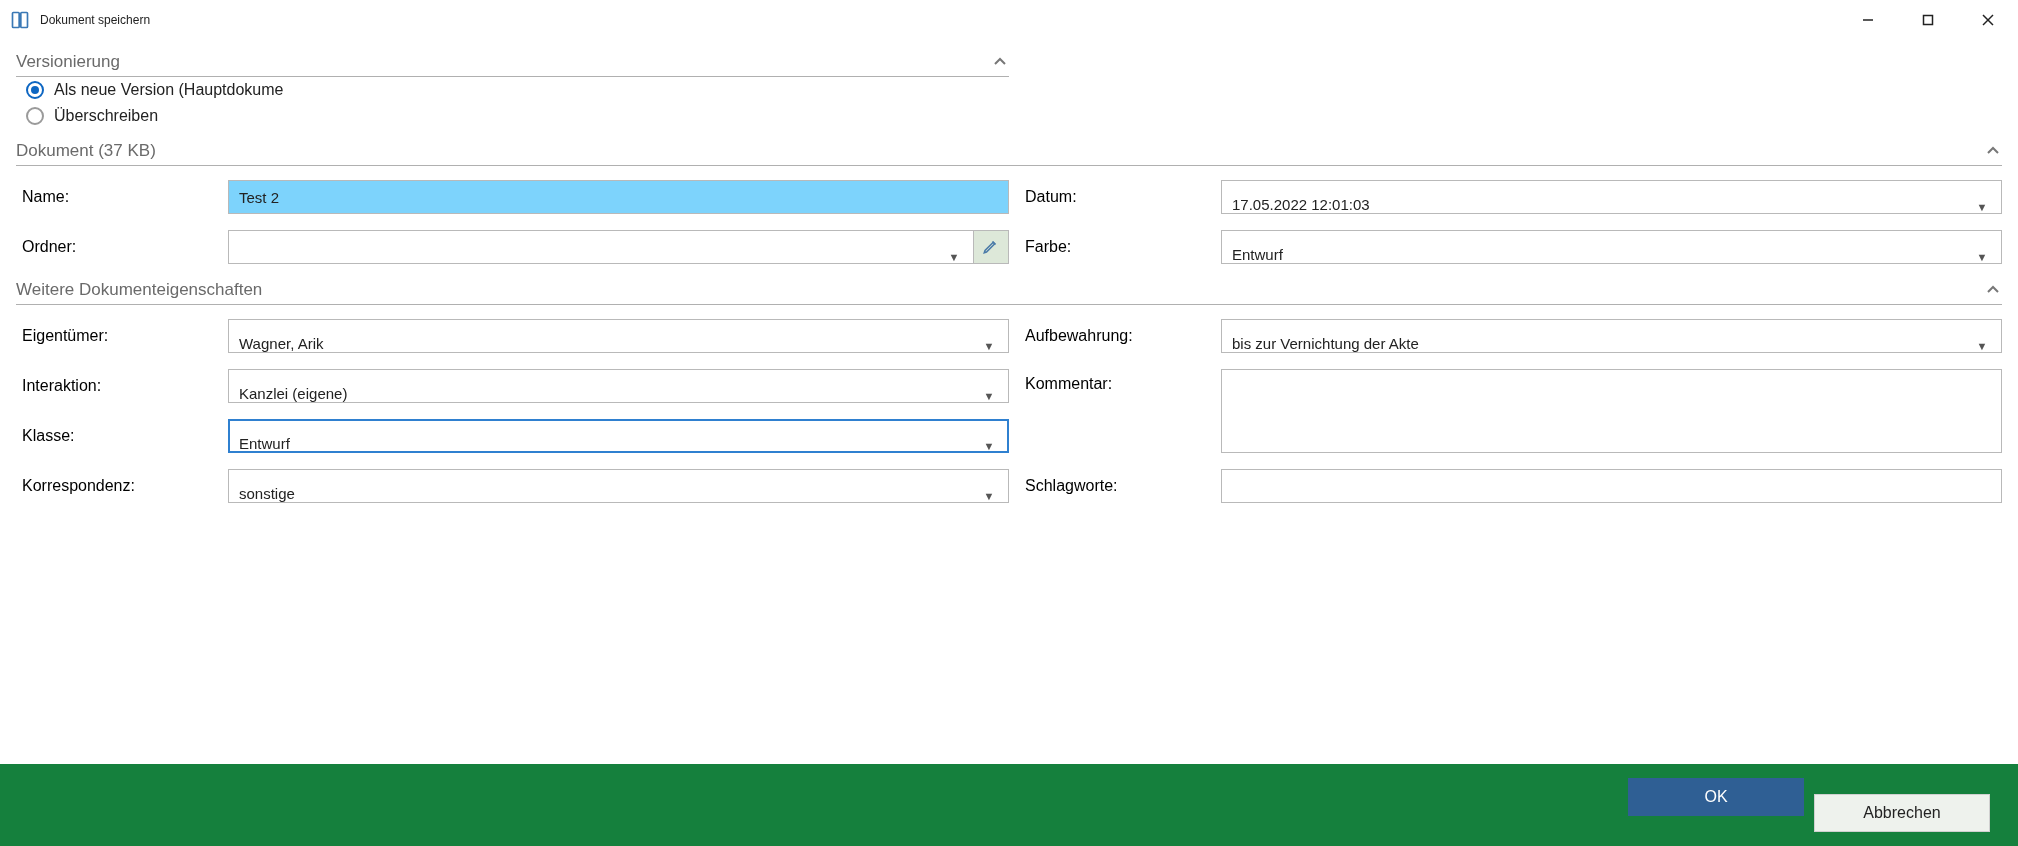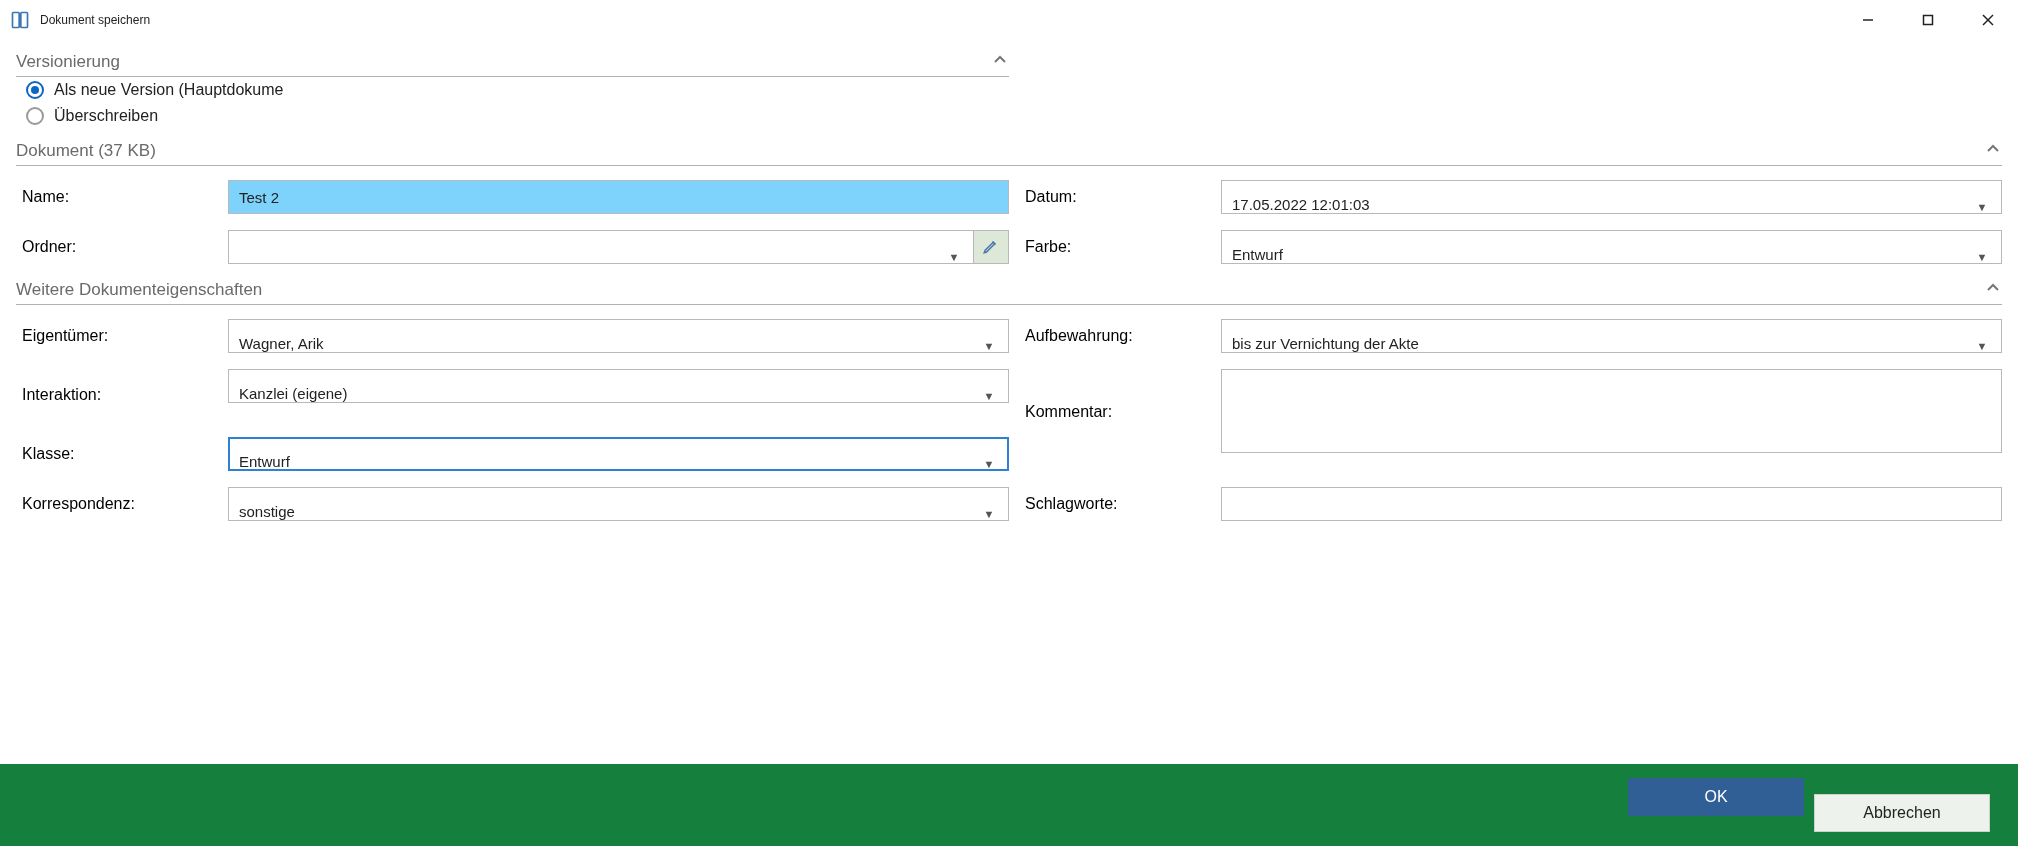--- a/index.html
+++ b/index.html
@@ -23,21 +23,21 @@
   .win-btn {
     width:60px; display:flex; align-items:center; justify-content:center;
     font-size:14px; color:#222;
   }
   .win-btn svg { stroke:#222; fill:none; }
 
   .content { flex:1 1 auto; padding:0 16px 10px 16px; overflow:auto; }
 
   
   .section-header {
-    display:flex; align-items:flex-start;
+    display:flex; align-items:center;
     border-bottom:1px solid #b0b0b0;
     padding:6px 0 4px 0;
     margin-top:6px;
     color:#6a6a6a;
     font-size:17px;
   }
   .section-header.half { width:50%; }
   .section-header .sh-title { flex:1 1 auto; }
   .section-header .chev { width:16px; height:16px; color:#6a6a6a; }
 
@@ -246,21 +246,21 @@
         <span class="val">bis zur Vernichtung der Akte</span>
         <span class="dd">▼</span>
       </div>
 
       <div class="lbl" style="align-self:center;">Interaktion:</div>
       <div class="ctrl">
         <span class="val">Kanzlei (eigene)</span>
         <span class="dd">▼</span>
       </div>
 
-      <div class="lbl" style="padding-top:6px;margin-top:28px;">Kommentar:</div>
+      <div class="lbl" style="padding-top:6px;">Kommentar:</div>
       <div class="textarea" style="grid-row:span 2;"></div>
 
       <div class="lbl" style="align-self:center;">Klasse:</div>
       <div class="ctrl focus">
         <span class="val">Entwurf</span>
         <span class="dd">▼</span>
       </div>
       <div></div>
 
       <div class="lbl" style="align-self:center;">Korrespondenz:</div>

